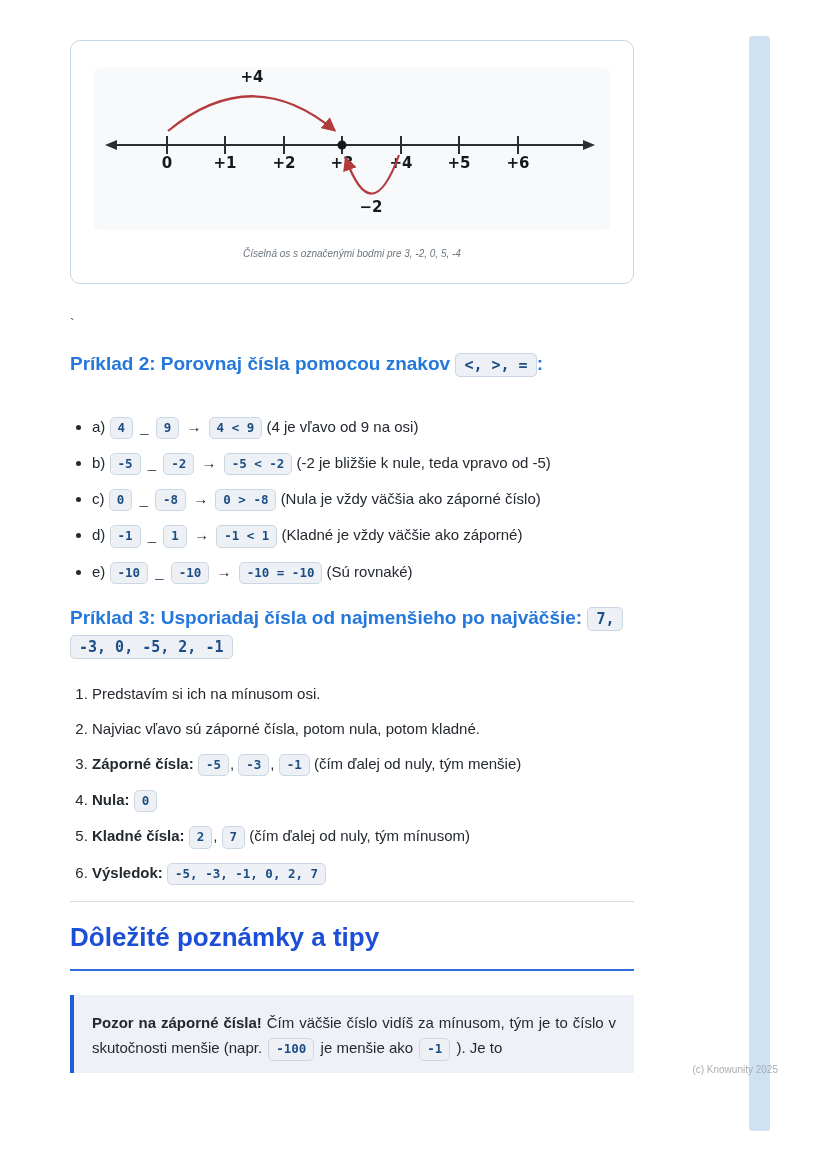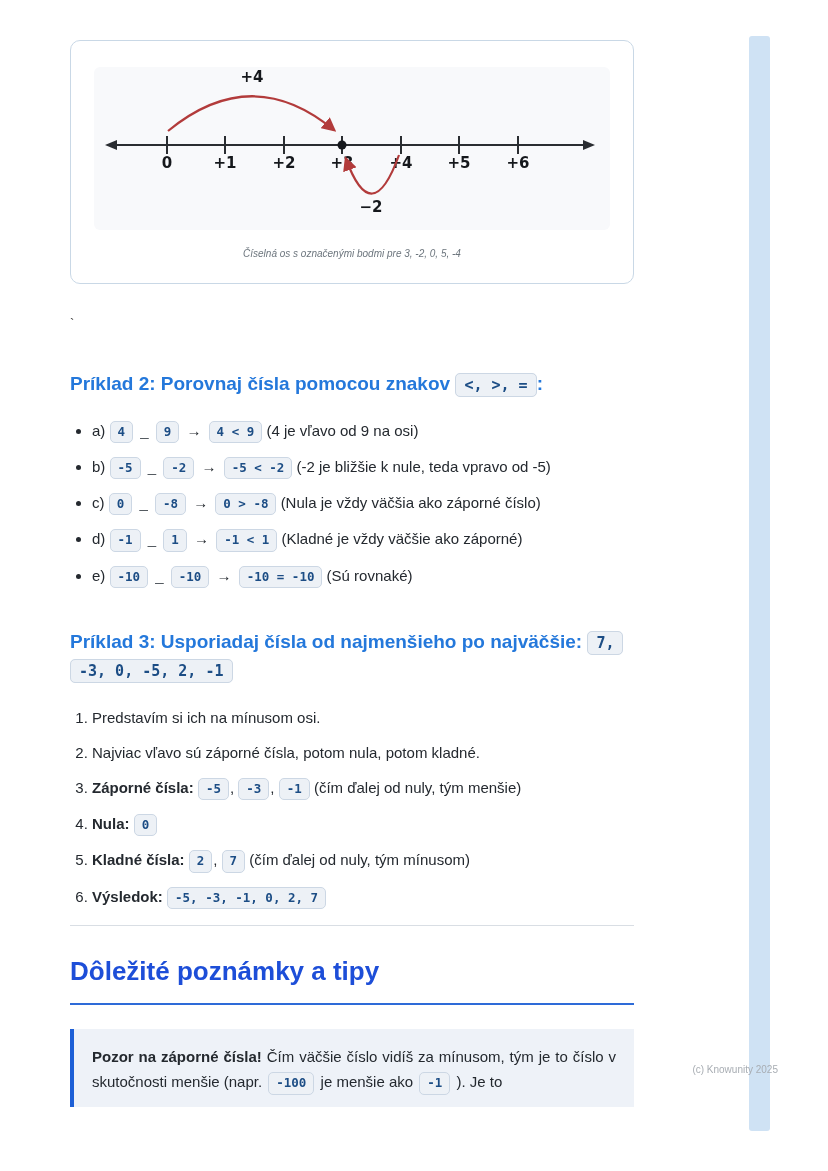--- a/index.html
+++ b/index.html
@@ -25,50 +25,50 @@
   .nl-label { font:700 15px "DejaVu Sans", sans-serif; fill:#15181c; }
   .arc-label { font:700 15px "DejaVu Sans", sans-serif; fill:#15181c; }
   figcaption {
     margin-top:18px; text-align:center; font-style:italic;
     color:#6c757d; font-size:10px;
   }
 
   .stray { margin-top:32px; font-size:13px; color:#444; height:14px; }
 
   .h3 {
-    margin-top:40px; font-size:19px; line-height:1.5; font-weight:700;
+    margin-top:20px; font-size:19px; line-height:1.5; font-weight:700;
     color:#2478db;
   }
   .chip {
     display:inline-block;
     font-family:"DejaVu Sans Mono","Liberation Mono",monospace;
     font-size:12.5px; font-weight:700; line-height:1.3;
     color:#1c4d85; background:#edf1f6;
     border:1px solid #ccd7e4; border-radius:5px;
     padding:2px 7px; white-space:pre;
   }
   .chip-h {
     display:inline; white-space:normal;
     font-size:15px; padding:2px 8px;
     box-decoration-break:clone; -webkit-box-decoration-break:clone;
   }
 
-  ul.list { margin-top:20px; padding-left:22px; }
+  ul.list { margin-top:36px; padding-left:22px; }
   ul.list li { margin-bottom:12px; font-size:15px; line-height:23px; }
   ol.steps { margin-top:22px; padding-left:22px; }
   ol.steps li { margin-bottom:13px; font-size:15px; line-height:22px; }
   .sep { color:#4b5158; margin:0 3px; }
   .arrow { margin:0 3px; }
   .comma { margin-left:1px; }
   strong { font-weight:700; }
 
   hr.rule { border:none; border-top:1px solid #d9dee4; margin-top:16px; }
 
   .h2 {
-    margin-top:30px; font-size:26px; font-weight:700; color:#1d4ed8;
+    margin-top:20px; font-size:26px; font-weight:700; color:#1d4ed8;
     padding-bottom:16px; border-bottom:2px solid #2e6bd8;
   }
 
   .callout {
     margin-top:24px;
     background:#eef2f8;
     border-left:4px solid #1d5fd6;
     border-radius:0;
     padding:15px 18px;
     height:78px; overflow:hidden;

